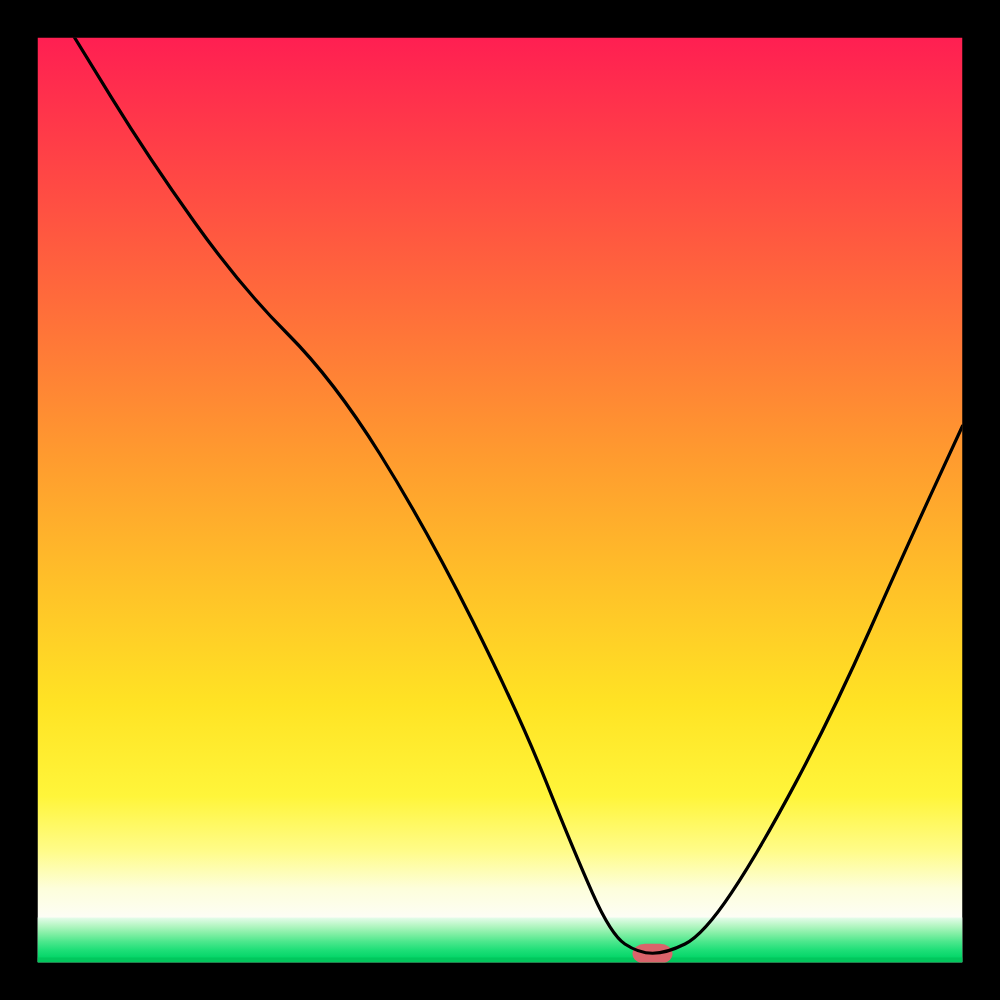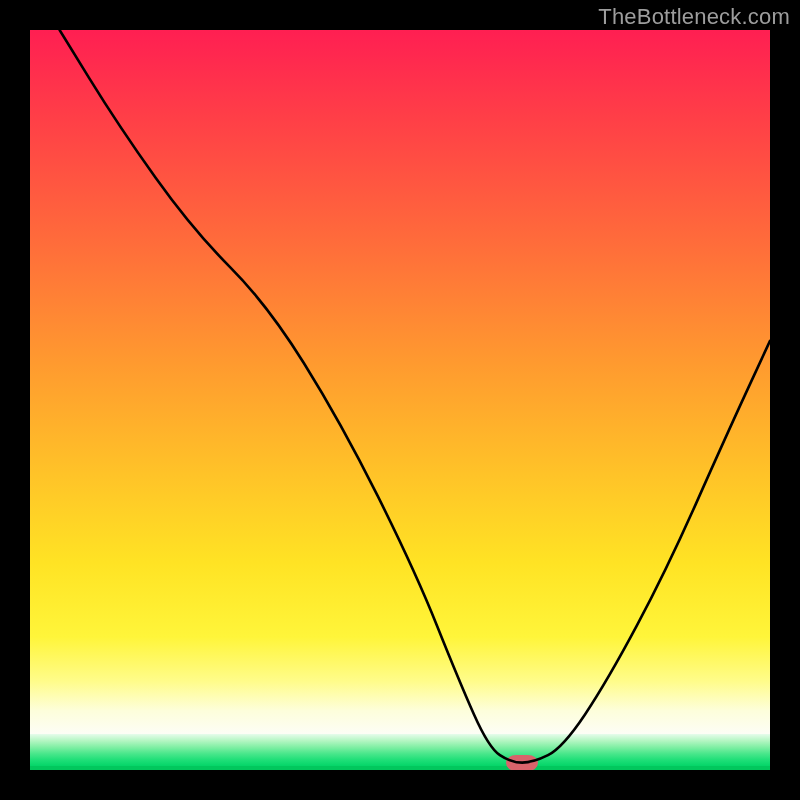--- a/index.html
+++ b/index.html
@@ -115,15 +115,14 @@
     <div class="bottom-line"></div>
 
     <div class="marker" style="left: 476.1px; top: 724.6px; background: rgb(217, 100, 107);"></div>
 
     <svg class="curve" viewBox="0 0 740 740" preserveAspectRatio="none">
       <path fill="none" stroke="#000" stroke-width="2.6" stroke-linecap="round" stroke-linejoin="round" d="M 29.6 0.0 Q 29.6 0.0 59.2 48.1 Q 88.8 96.2 125.8 148.0 Q 162.8 199.8 199.8 236.8 Q 236.8 273.8 273.8 333.0 Q 310.8 392.2 347.8 466.2 Q 384.8 540.2 407.0 595.7 Q 429.2 651.2 444.0 684.5 Q 458.8 717.8 469.9 725.2 Q 481.0 732.6 492.1 732.6 Q 503.2 732.6 518.0 725.2 Q 532.8 717.8 555.0 684.5 Q 577.2 651.2 606.8 595.7 Q 636.4 540.2 666.0 473.6 Q 695.6 407.0 717.8 358.9 T 740.0 310.8"></path>
     </svg>
 
   </div>
 
-  <div class="watermark">TheBottleneck.com</div>
 
 </div>
 
 </body></html>

